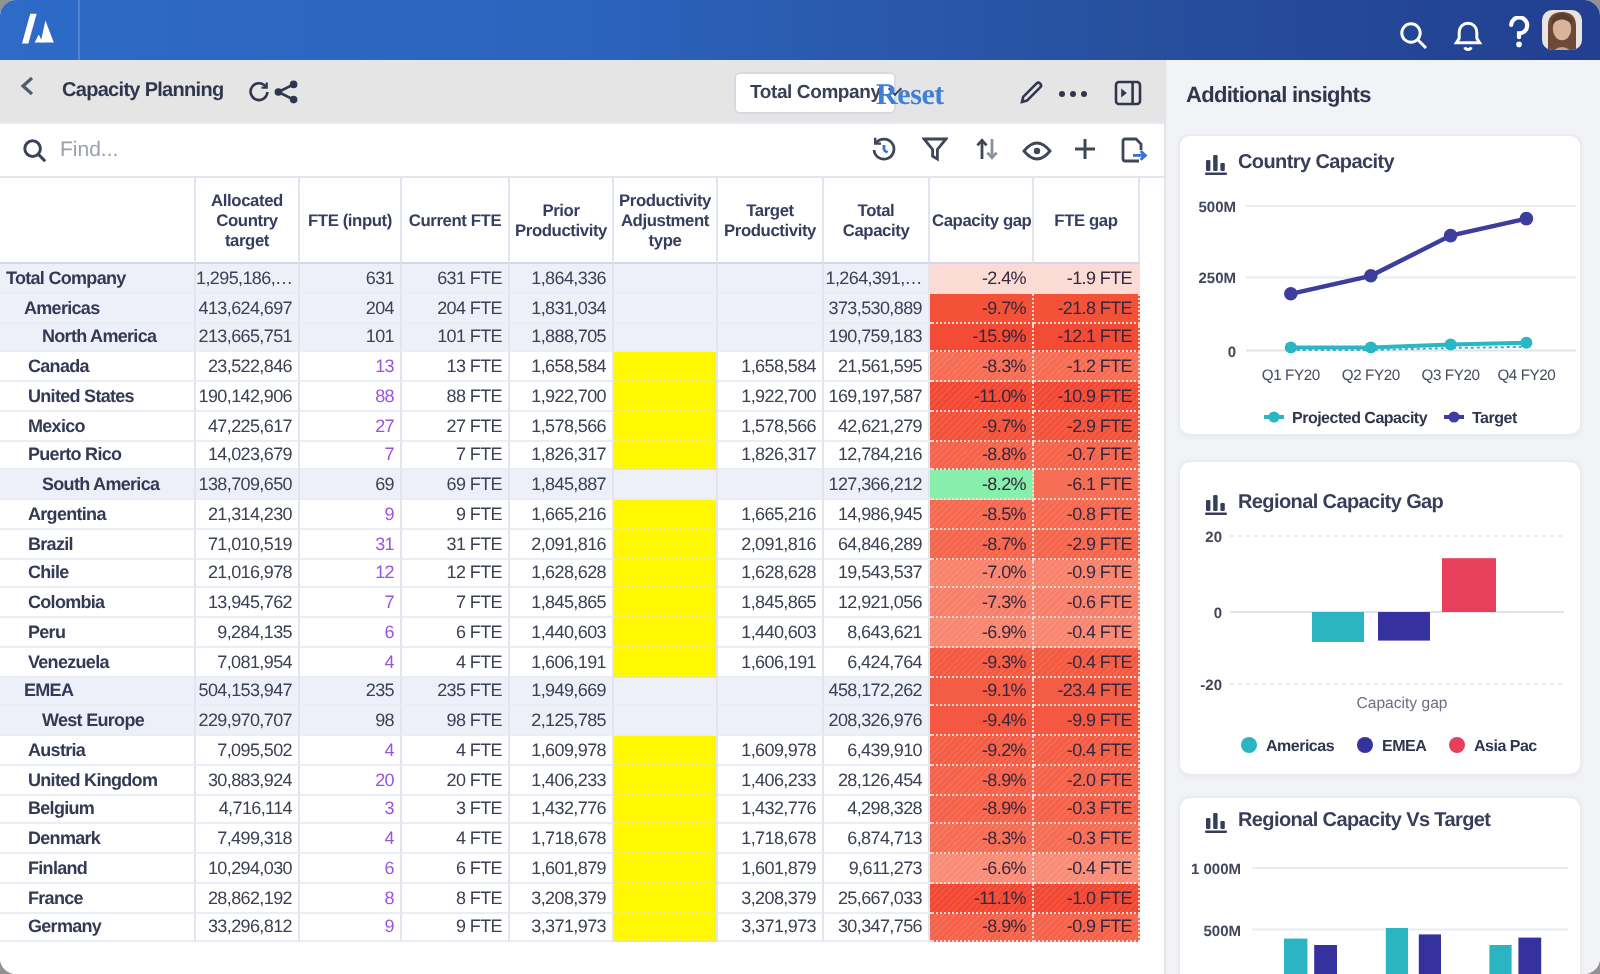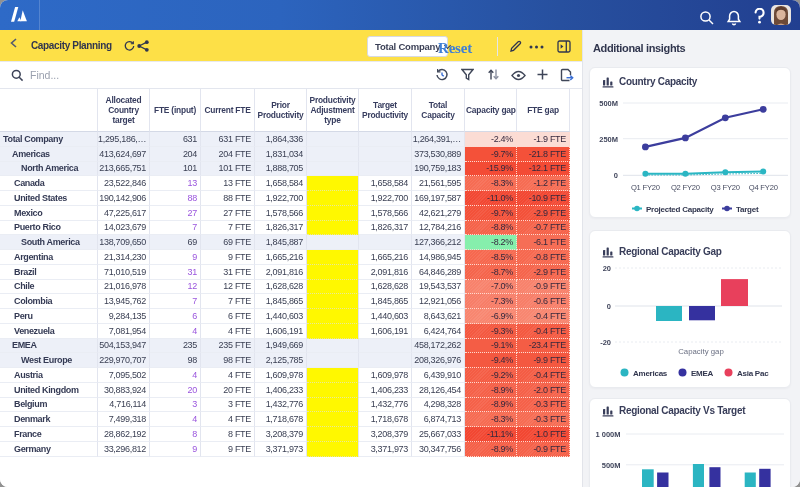--- a/index.html
+++ b/index.html
@@ -6,21 +6,21 @@
 html,body { width:800px; height:487px; overflow:hidden; background:#919191; font-family:"Liberation Sans", sans-serif; }
 .win { position:absolute; left:0; top:0; width:800px; height:487px; border-radius:8px; overflow:hidden; background:#fff; }
 
 
 .topbar { position:absolute; left:0; top:0; width:800px; height:30px;
   background:linear-gradient(90deg,#2e6ac7 0%,#2c64be 35%,#27509f 70%,#223f90 100%); }
 .logo { position:absolute; left:0; top:0; width:40px; height:30px; border-right:1px solid rgba(255,255,255,0.18); }
 .tico { position:absolute; top:9px; }
 
 
-.toolbar { position:absolute; left:0; top:30px; width:582px; height:32px; background:#fde047; border-bottom:1px solid #e8e9ee; }
+.toolbar { position:absolute; left:0; top:30px; width:582px; height:32px; background:#e5e5e5; border-bottom:1px solid #e8e9ee; }
 .back { position:absolute; left:9px; top:8px; }
 .ttl { position:absolute; left:31px; top:10px; font-size:10px; font-weight:bold; color:#31364e; letter-spacing:-0.35px; }
 .tbico { position:absolute; top:10px; }
 .tcbtn { position:absolute; left:367px; top:6px; width:81px; height:21px; border:1px solid #d7dae2; border-radius:3px; background:#fff;
   font-size:9.5px; font-weight:bold; color:#3a3f55; line-height:19px; text-align:left; padding-left:7px; white-space:nowrap; letter-spacing:-0.2px; }
 .caret { display:inline-block; margin-left:5px; width:5px; height:5px; border-right:1.6px solid #3a3f55; border-bottom:1.6px solid #3a3f55; transform:rotate(45deg); vertical-align:2px; }
 .reset { position:absolute; left:438px; top:10px; font-size:15px; font-weight:bold; color:#3f7fd6; letter-spacing:-0.2px;font-family:Liberation Serif, serif; }
 .vsep { position:absolute; left:497px; top:7px; width:1px; height:19px; background:#e4e5e9; }
 
 
@@ -430,20 +430,32 @@
             <td class="num"><span class="vio">4</span></td>
             <td class="num">4 FTE</td>
             <td class="num">1,718,678</td>
             <td class="yel"></td>
             <td class="num">1,718,678</td>
             <td class="num">6,874,713</td>
             <td class="num red" style="background-color:#f66c53">-8.3%</td>
             <td class="num red" style="background-color:#f66c53">-0.3 FTE</td>
           </tr>
 <tr class="lr">
+            <td class="lab l3">Finland</td>
+            <td class="num">10,294,030</td>
+            <td class="num"><span class="vio">6</span></td>
+            <td class="num">6 FTE</td>
+            <td class="num">1,601,879</td>
+            <td class="yel"></td>
+            <td class="num">1,601,879</td>
+            <td class="num">9,611,273</td>
+            <td class="num red" style="background-color:#f98c76">-6.6%</td>
+            <td class="num red" style="background-color:#f98c76">-0.4 FTE</td>
+          </tr>
+<tr class="lr">
             <td class="lab l3">France</td>
             <td class="num">28,862,192</td>
             <td class="num"><span class="vio">8</span></td>
             <td class="num">8 FTE</td>
             <td class="num">3,208,379</td>
             <td class="yel"></td>
             <td class="num">3,208,379</td>
             <td class="num">25,667,033</td>
             <td class="num red" style="background-color:#f24732">-11.1%</td>
             <td class="num red" style="background-color:#f24732">-1.0 FTE</td>

